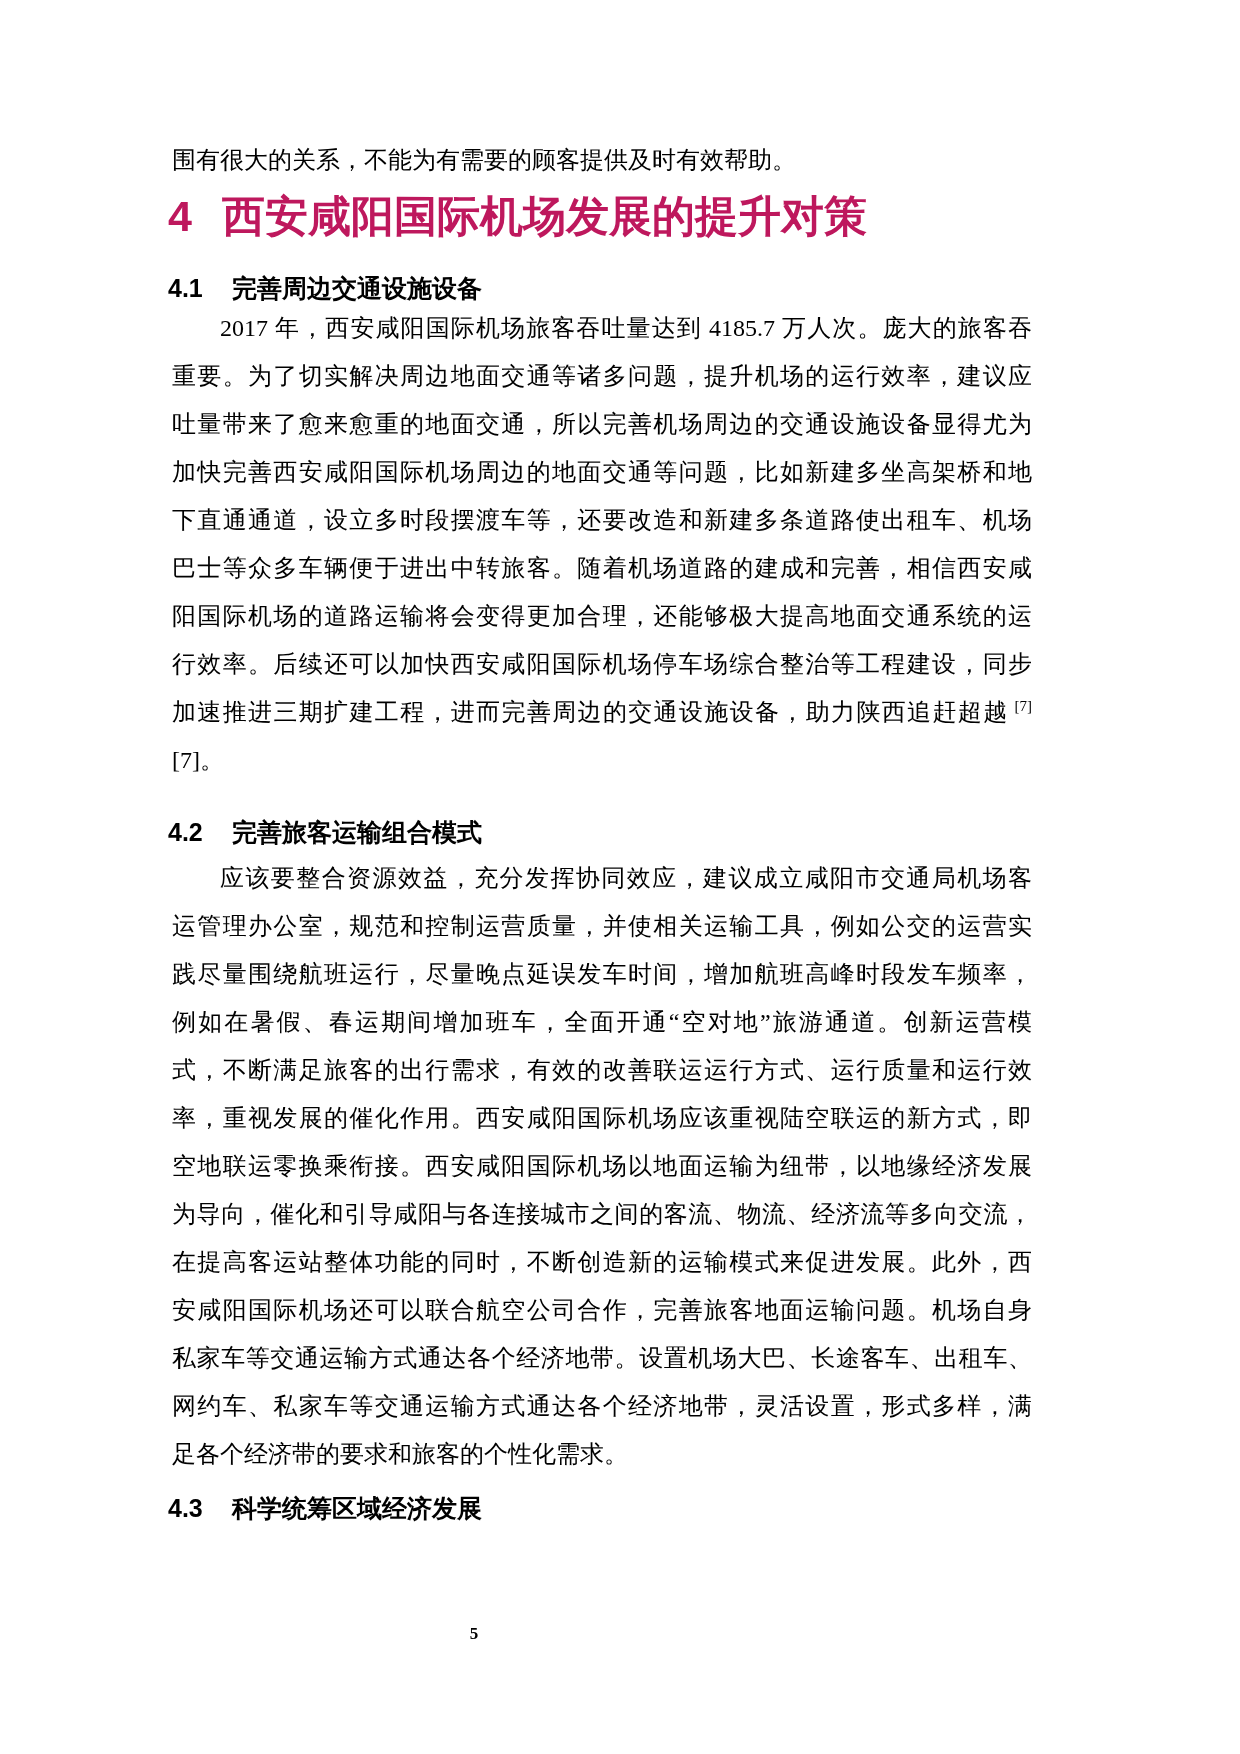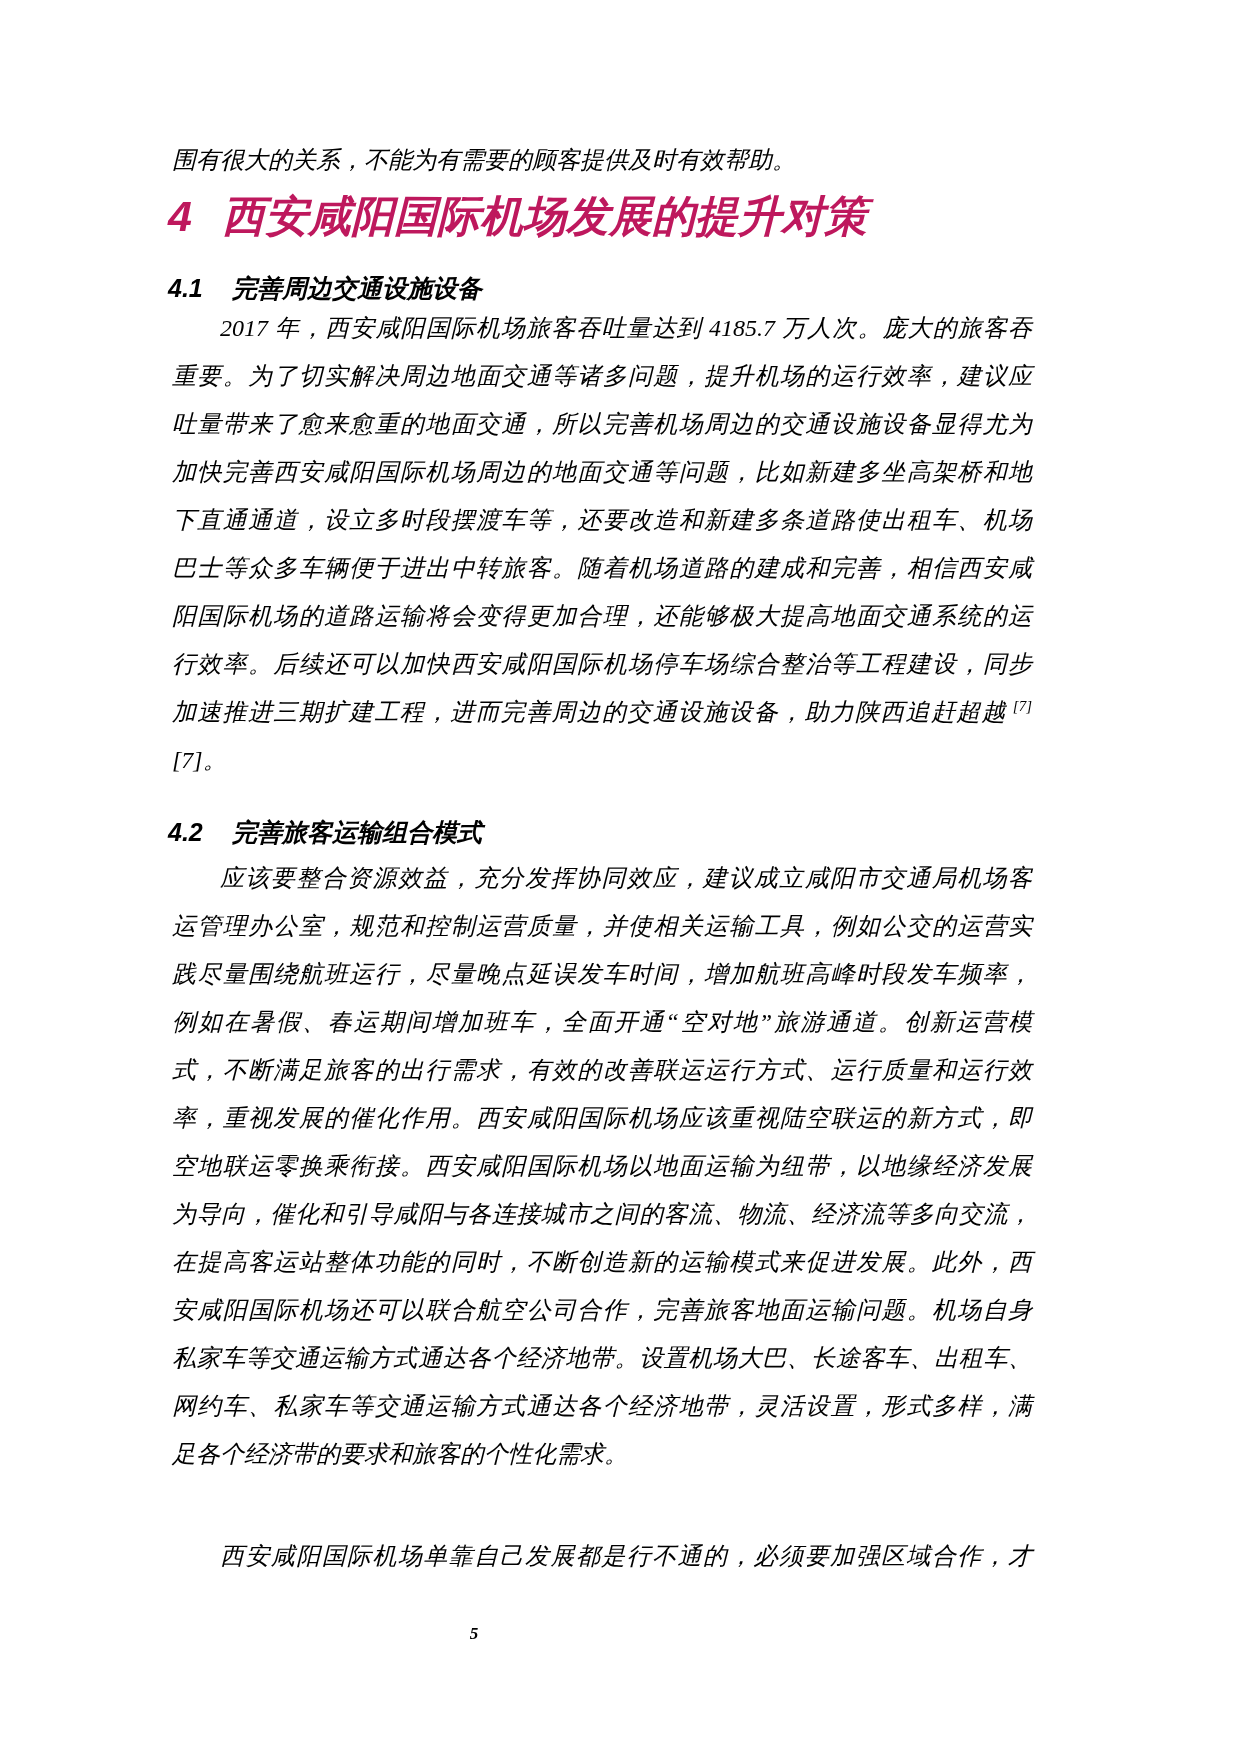--- a/index.html
+++ b/index.html
@@ -9,21 +9,21 @@
   }
   .page {
     position: relative;
     width: 1240px;
     height: 1754px;
     background: #ffffff;
     color: #000000;
     overflow: hidden;
     font-family: "Liberation Serif", serif;
   }
-  .abs { position: absolute; font-style: italic; }
+  .abs { position: absolute; }
   .bodyflow {
     left: 172px;
     width: 860px;
     font-size: 24px;
     line-height: 48px;
     color: #000000;
     font-family: "Liberation Serif", serif;
   }
   .bline {
     height: 48px;
@@ -129,20 +129,20 @@
     <div class="bline j">率，重视发展的催化作用。西安咸阳国际机场应该重视陆空联运的新方式，即</div>
     <div class="bline j">空地联运零换乘衔接。西安咸阳国际机场以地面运输为纽带，以地缘经济发展</div>
     <div class="bline j">为导向，催化和引导咸阳与各连接城市之间的客流、物流、经济流等多向交流，</div>
     <div class="bline j">在提高客运站整体功能的同时，不断创造新的运输模式来促进发展。此外，西</div>
     <div class="bline j">安咸阳国际机场还可以联合航空公司合作，完善旅客地面运输问题。机场自身</div>
     <div class="bline j">私家车等交通运输方式通达各个经济地带。设置机场大巴、长途客车、出租车、</div>
     <div class="bline j">网约车、私家车等交通运输方式通达各个经济地带，灵活设置，形式多样，满</div>
     <div class="bline lastline">足各个经济带的要求和旅客的个性化需求。</div>
   </div>
 
+  <h2 class="abs h-sub" style="top:1484px">
+    <span class="hnum">4.3</span><span>科学统筹区域经济发展</span>
+  </h2>
 
-  <div class="abs bodyflow" style="top:1532px">
-    <div class="bline j indent2">西安咸阳国际机场单靠自己发展都是行不通的，必须要加强区域合作，才</div>
-  </div>
 
   <div class="abs footer-pagenum">5</div>
 
 </div>
 
 </body></html>

